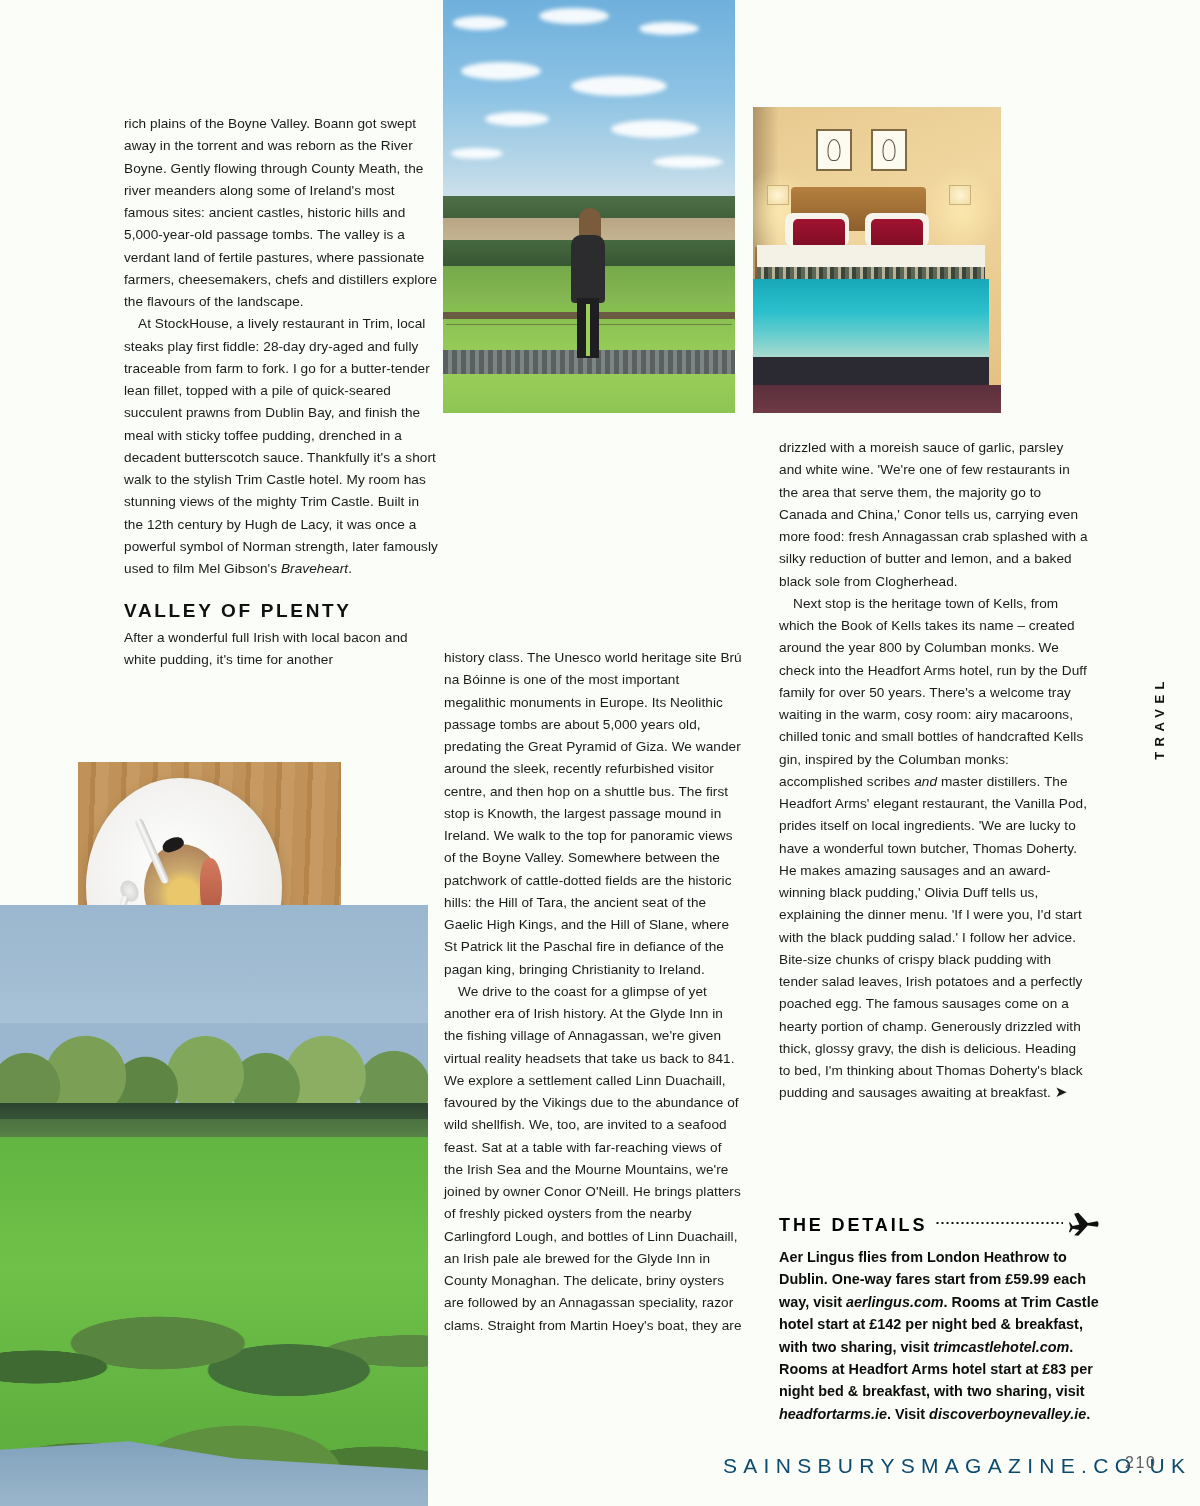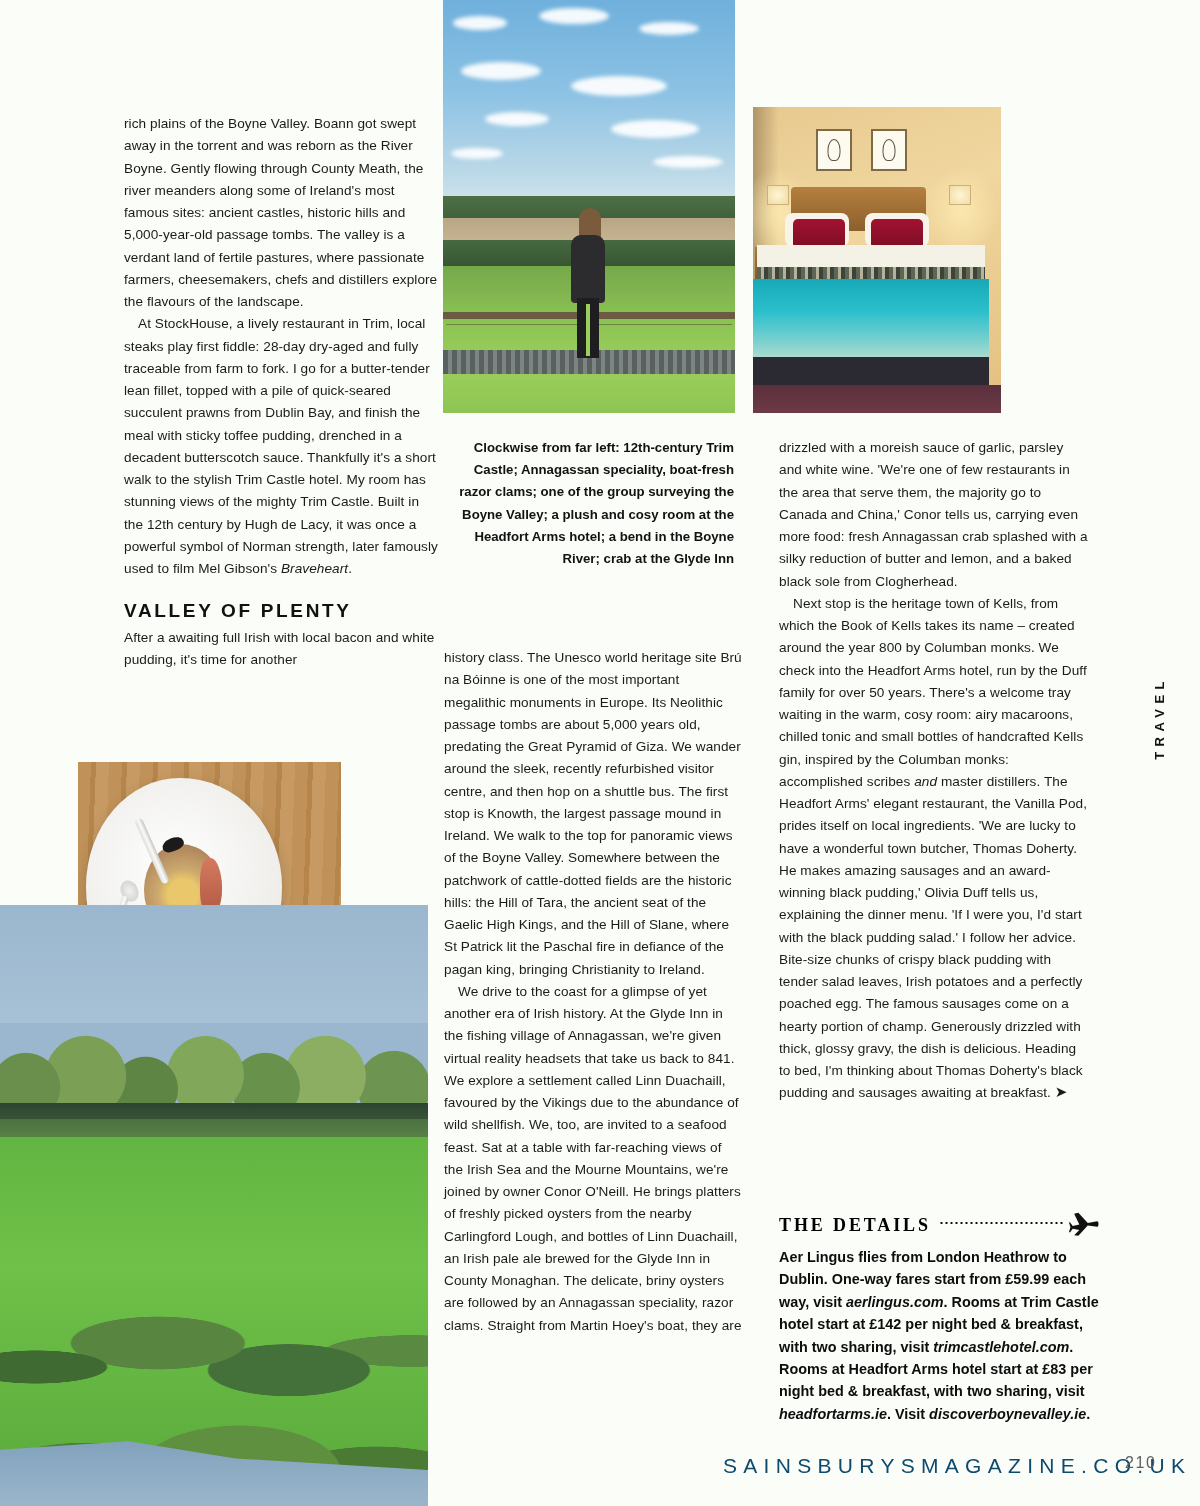--- a/index.html
+++ b/index.html
@@ -285,21 +285,21 @@
     text-align:right;
     font-size: 13.2px;
     line-height: 22.2px;
     font-weight: bold;
     color:#121212;
   }
 
   
   #details { position:absolute; left:779px; top:1210px; width:320px; }
   #details .det-head-row {
-    display:flex; align-items:center; gap:0px; height:30px;font-family:Liberation Serif, serif;
+    display:flex; align-items:center; gap:0px; height:30px;
   }
   #details .det-head {
     font-size: 18px; font-weight: bold; letter-spacing:.16em; color:#000;
     white-space: nowrap;
   }
   #details .dots {
     flex:1; height:2px; margin:0 6px 4px 8px;
     background-image: radial-gradient(circle, #111 1px, transparent 1.2px);
     background-size: 5px 3px;
     background-repeat: repeat-x;
@@ -416,24 +416,23 @@
     <div class="meadow"></div>
     <div class="scrub"></div>
     <div class="grass-tuft"></div>
     <div class="water-bottom"></div>
   </div>
 
   <div class="col body-text" id="col-left">
     <p>rich plains of the Boyne Valley. Boann got swept away in the torrent and was reborn as the River Boyne. Gently flowing through County Meath, the river meanders along some of Ireland's most famous sites: ancient castles, historic hills and 5,000-year-old passage tombs. The valley is a verdant land of fertile pastures, where passionate farmers, cheesemakers, chefs and distillers explore the flavours of the landscape.</p>
     <p class="indent"><span>At StockHouse, a lively restaurant in Trim, local steaks play first fiddle: 28-day dry-aged and fully traceable from farm to fork. I go for a butter-tender lean fillet, topped with a pile of quick-seared succulent prawns from Dublin Bay, and finish the meal with sticky toffee pudding, drenched in a decadent butterscotch sauce. Thankfully it's a short walk to the stylish Trim Castle hotel. My room has stunning views of the mighty Trim Castle. Built in the 12th century by Hugh de Lacy, it was once a powerful symbol of Norman strength, later famously used to film Mel Gibson's </span><em class="it">Braveheart</em><span>.</span></p>
     <h2 class="section-head">VALLEY OF PLENTY</h2>
-    <p>After a awaiting full Irish with local bacon and white pudding, it's time for another</p>
-  </div>
-
-  <div id="caption">Clockwise from far left: 12th-century Trim Castle; Annagassan speciality, boat-fresh razor clams; one of the group surveying the Boyne Valley; a plush and cosy room at the Headfort Arms hotel; a bend in the Boyne River; crab at the Glyde Inn</div>
+    <p>After a wonderful full Irish with local bacon and white pudding, it's time for another</p>
+  </div>
+
 
   <div class="col body-text" id="col-mid">
     <p>history class. The Unesco world heritage site Brú na Bóinne is one of the most important megalithic monuments in Europe. Its Neolithic passage tombs are about 5,000 years old, predating the Great Pyramid of Giza. We wander around the sleek, recently refurbished visitor centre, and then hop on a shuttle bus. The first stop is Knowth, the largest passage mound in Ireland. We walk to the top for panoramic views of the Boyne Valley. Somewhere between the patchwork of cattle-dotted fields are the historic hills: the Hill of Tara, the ancient seat of the Gaelic High Kings, and the Hill of Slane, where St Patrick lit the Paschal fire in defiance of the pagan king, bringing Christianity to Ireland.</p>
     <p class="indent">We drive to the coast for a glimpse of yet another era of Irish history. At the Glyde Inn in the fishing village of Annagassan, we're given virtual reality headsets that take us back to 841. We explore a settlement called Linn Duachaill, favoured by the Vikings due to the abundance of wild shellfish. We, too, are invited to a seafood feast. Sat at a table with far-reaching views of the Irish Sea and the Mourne Mountains, we're joined by owner Conor O'Neill. He brings platters of freshly picked oysters from the nearby Carlingford Lough, and bottles of Linn Duachaill, an Irish pale ale brewed for the Glyde Inn in County Monaghan. The delicate, briny oysters are followed by an Annagassan speciality, razor clams. Straight from Martin Hoey's boat, they are</p>
   </div>
 
   <div class="col body-text" id="col-right">
     <p>drizzled with a moreish sauce of garlic, parsley and white wine. 'We're one of few restaurants in the area that serve them, the majority go to Canada and China,' Conor tells us, carrying even more food: fresh Annagassan crab splashed with a silky reduction of butter and lemon, and a baked black sole from Clogherhead.</p>
     <p class="indent"><span>Next stop is the heritage town of Kells, from which the Book of Kells takes its name – created around the year 800 by Columban monks. We check into the Headfort Arms hotel, run by the Duff family for over 50 years. There's a welcome tray waiting in the warm, cosy room: airy macaroons, chilled tonic and small bottles of handcrafted Kells gin, inspired by the Columban monks: accomplished scribes </span><em class="it">and</em><span> master distillers. The Headfort Arms' elegant restaurant, the Vanilla Pod, prides itself on local ingredients. 'We are lucky to have a wonderful town butcher, Thomas Doherty. He makes amazing sausages and an award-winning black pudding,' Olivia Duff tells us, explaining the dinner menu. 'If I were you, I'd start with the black pudding salad.' I follow her advice. Bite-size chunks of crispy black pudding with tender salad leaves, Irish potatoes and a perfectly poached egg. The famous sausages come on a hearty portion of champ. Generously drizzled with thick, glossy gravy, the dish is delicious. Heading to bed, I'm thinking about Thomas Doherty's black pudding and sausages awaiting at breakfast.</span> <span class="arrow-glyph">➤</span></p>
   </div>

